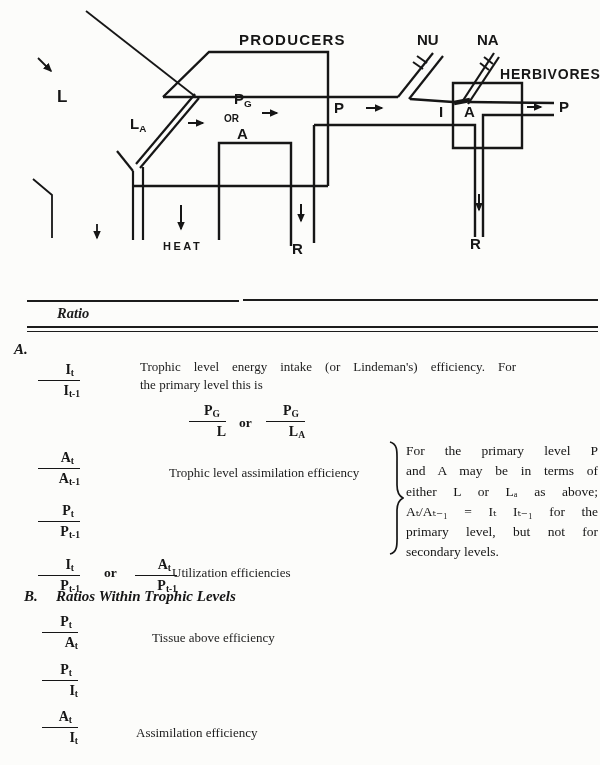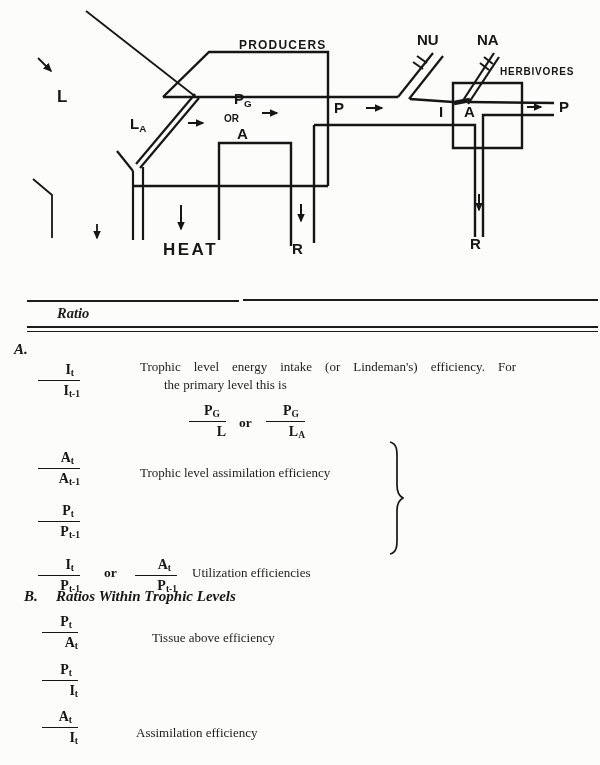--- a/index.html
+++ b/index.html
@@ -17,21 +17,21 @@
   .dl sub{font-size:66%;line-height:0;vertical-align:-3px;}
   
   .ital{font-style:italic;}
   .bold{font-weight:700;}
   .hrule{position:absolute;background:#1c1c1c;}
   .cell{
     position:absolute;font-size:13px;line-height:17.5px;color:#1c1c1c;
     text-align:justify;
   }
   .jline{text-align:justify;text-align-last:justify;}
-  .lline{text-align:left;text-align-last:left;margin-left:24px;}
+  .lline{text-align:left;text-align-last:left;}
   .sect{position:absolute;font-size:15px;font-weight:700;font-style:italic;color:#161616;white-space:nowrap;}
   .frac{
     position:absolute;font-size:14px;font-weight:700;color:#161616;
     text-align:right;line-height:1.25;
   }
   .frac .fn{display:block;border-bottom:1.6px solid #161616;padding:0 6px 1px;}
   .frac .fd{display:block;padding-top:1px;}
   .frac sub{font-size:9.5px;line-height:0;vertical-align:-2px;}
   .orword{position:absolute;font-size:13.5px;font-weight:700;color:#161616;}
   .note-line{width:192px;font-size:13.5px;line-height:20.3px;color:#141414;}
@@ -111,36 +111,36 @@
           <path d="M262,113 L277,113" marker-end="url(#ah)"></path>
           <path d="M366,108 L382,108" marker-end="url(#ah)"></path>
           <path d="M527,107 L541,107" marker-end="url(#ah)"></path>
           <path d="M181,205 L181,229" marker-end="url(#ah)"></path>
           <path d="M301,204 L301,221" marker-end="url(#ah)"></path>
           <path d="M479,194 L479,210" marker-end="url(#ah)"></path>
         </g>
       </g>
     </svg>
 
-    <div class="dl" style="left:239px;top:39px;font-size:12px;letter-spacing:1.2px">PRODUCERS</div>
-    <div class="dl" style="left:500px;top:67px;font-size:10px;letter-spacing:0.8px">HERBIVORES</div>
+    <div class="dl" style="left:239px;top:32px;font-size:15px;letter-spacing:1.2px">PRODUCERS</div>
+    <div class="dl" style="left:500px;top:67px;font-size:14px;letter-spacing:0.8px">HERBIVORES</div>
     <div class="dl" style="left:417px;top:32px;font-size:15px">NU</div>
     <div class="dl" style="left:477px;top:32px;font-size:15px">NA</div>
     <div class="dl" style="left:57px;top:88px;font-size:17px">L</div>
     <div class="dl" style="left:130px;top:116px;font-size:15px"><span>L</span><sub>A</sub></div>
     <div class="dl" style="left:234px;top:91px;font-size:15px"><span>P</span><sub>G</sub></div>
     <div class="dl" style="left:224px;top:114px;font-size:10px">OR</div>
     <div class="dl" style="left:237px;top:126px;font-size:15px">A</div>
     <div class="dl" style="left:334px;top:100px;font-size:15px">P</div>
     <div class="dl" style="left:439px;top:104px;font-size:15px">I</div>
     <div class="dl" style="left:464px;top:104px;font-size:15px">A</div>
     <div class="dl" style="left:559px;top:99px;font-size:15px">P</div>
     <div class="dl" style="left:292px;top:241px;font-size:15px">R</div>
     <div class="dl" style="left:470px;top:236px;font-size:15px">R</div>
-    <div class="dl" style="left:163px;top:241px;font-size:17px;letter-spacing:2.5px">HEAT</div>
+    <div class="dl" style="left:163px;top:241px;font-size:11px;letter-spacing:2.5px">HEAT</div>
   </div>
 
   <div class="hrule" style="left:27px;top:300px;width:212px;height:2px"></div>
   <div class="hrule" style="left:243px;top:298.5px;width:355px;height:2px"></div>
   <div class="cell ital bold" style="left:57px;top:305px;font-size:14.5px">Ratio</div>
   <div class="hrule" style="left:27px;top:326px;width:571px;height:2px"></div>
   <div class="hrule" style="left:27px;top:330.5px;width:571px;height:1.2px"></div>
 
   <div class="sect" style="left:14px;top:341px">A.</div>
 
@@ -159,43 +159,51 @@
   <span class="orword" style="left:239px;top:415px">or</span>
   <span class="frac" style="left:266px;top:402px;min-width:39px">
     <span class="fn"><span>P</span><sub>G</sub></span>
     <span class="fd"><span>L</span><sub>A</sub></span>
   </span>
 
   <span class="frac" style="left:38px;top:449px;min-width:42px">
     <span class="fn"><span>A</span><sub>t</sub></span>
     <span class="fd"><span>A</span><sub>t-1</sub></span>
   </span>
-  <div class="cell" style="left:140px;top:464px;width:240px">Trophic level assimilation efficiency</div>
+  <div class="cell" style="left:169px;top:464px;width:240px">Trophic level assimilation efficiency</div>
 
   <span class="frac" style="left:38px;top:502px;min-width:42px">
     <span class="fn"><span>P</span><sub>t</sub></span>
     <span class="fd"><span>P</span><sub>t-1</sub></span>
   </span>
 
   <div class="abs" style="left:388px;top:440px;width:16px;height:116px">
     <svg width="16" height="116" viewBox="0 0 16 116">
       <path d="M2,2 C10,4 9,12 9,22 L9,45 C9,53 11,56 15,58 C11,60 9,63 9,71 L9,94 C9,104 10,112 2,114" fill="none" stroke="#161616" stroke-width="1.7"></path>
     </svg>
   </div>
+  <div class="abs" style="left:406px;top:441px">
+    <div class="note-line jline">For the primary level P</div>
+    <div class="note-line jline">and A may be in terms of</div>
+    <div class="note-line jline">either L or Lₐ as above;</div>
+    <div class="note-line jline">Aₜ/Aₜ₋₁ = Iₜ Iₜ₋₁ for the</div>
+    <div class="note-line jline">primary level, but not for</div>
+    <div class="note-line lline">secondary levels.</div>
+  </div>
 
   <span class="frac" style="left:38px;top:556px;min-width:42px">
     <span class="fn"><span>I</span><sub>t</sub></span>
     <span class="fd"><span>P</span><sub>t-1</sub></span>
   </span>
   <span class="orword" style="left:104px;top:565px">or</span>
   <span class="frac" style="left:135px;top:556px;min-width:42px">
     <span class="fn"><span>A</span><sub>t</sub></span>
     <span class="fd"><span>P</span><sub>t-1</sub></span>
   </span>
-  <div class="cell" style="left:192px;top:564px;width:200px">Utilization efficiencies</div>
+  <div class="cell" style="left:172px;top:564px;width:200px">Utilization efficiencies</div>
 
   <div class="sect" style="left:24px;top:588px">B.</div>
   <div class="sect" style="left:56px;top:588px">Ratios Within Trophic Levels</div>
 
   <span class="frac" style="left:42px;top:613px;min-width:36px">
     <span class="fn"><span>P</span><sub>t</sub></span>
     <span class="fd"><span>A</span><sub>t</sub></span>
   </span>
   <div class="cell" style="left:152px;top:629px;width:240px">Tissue above efficiency</div>
 

